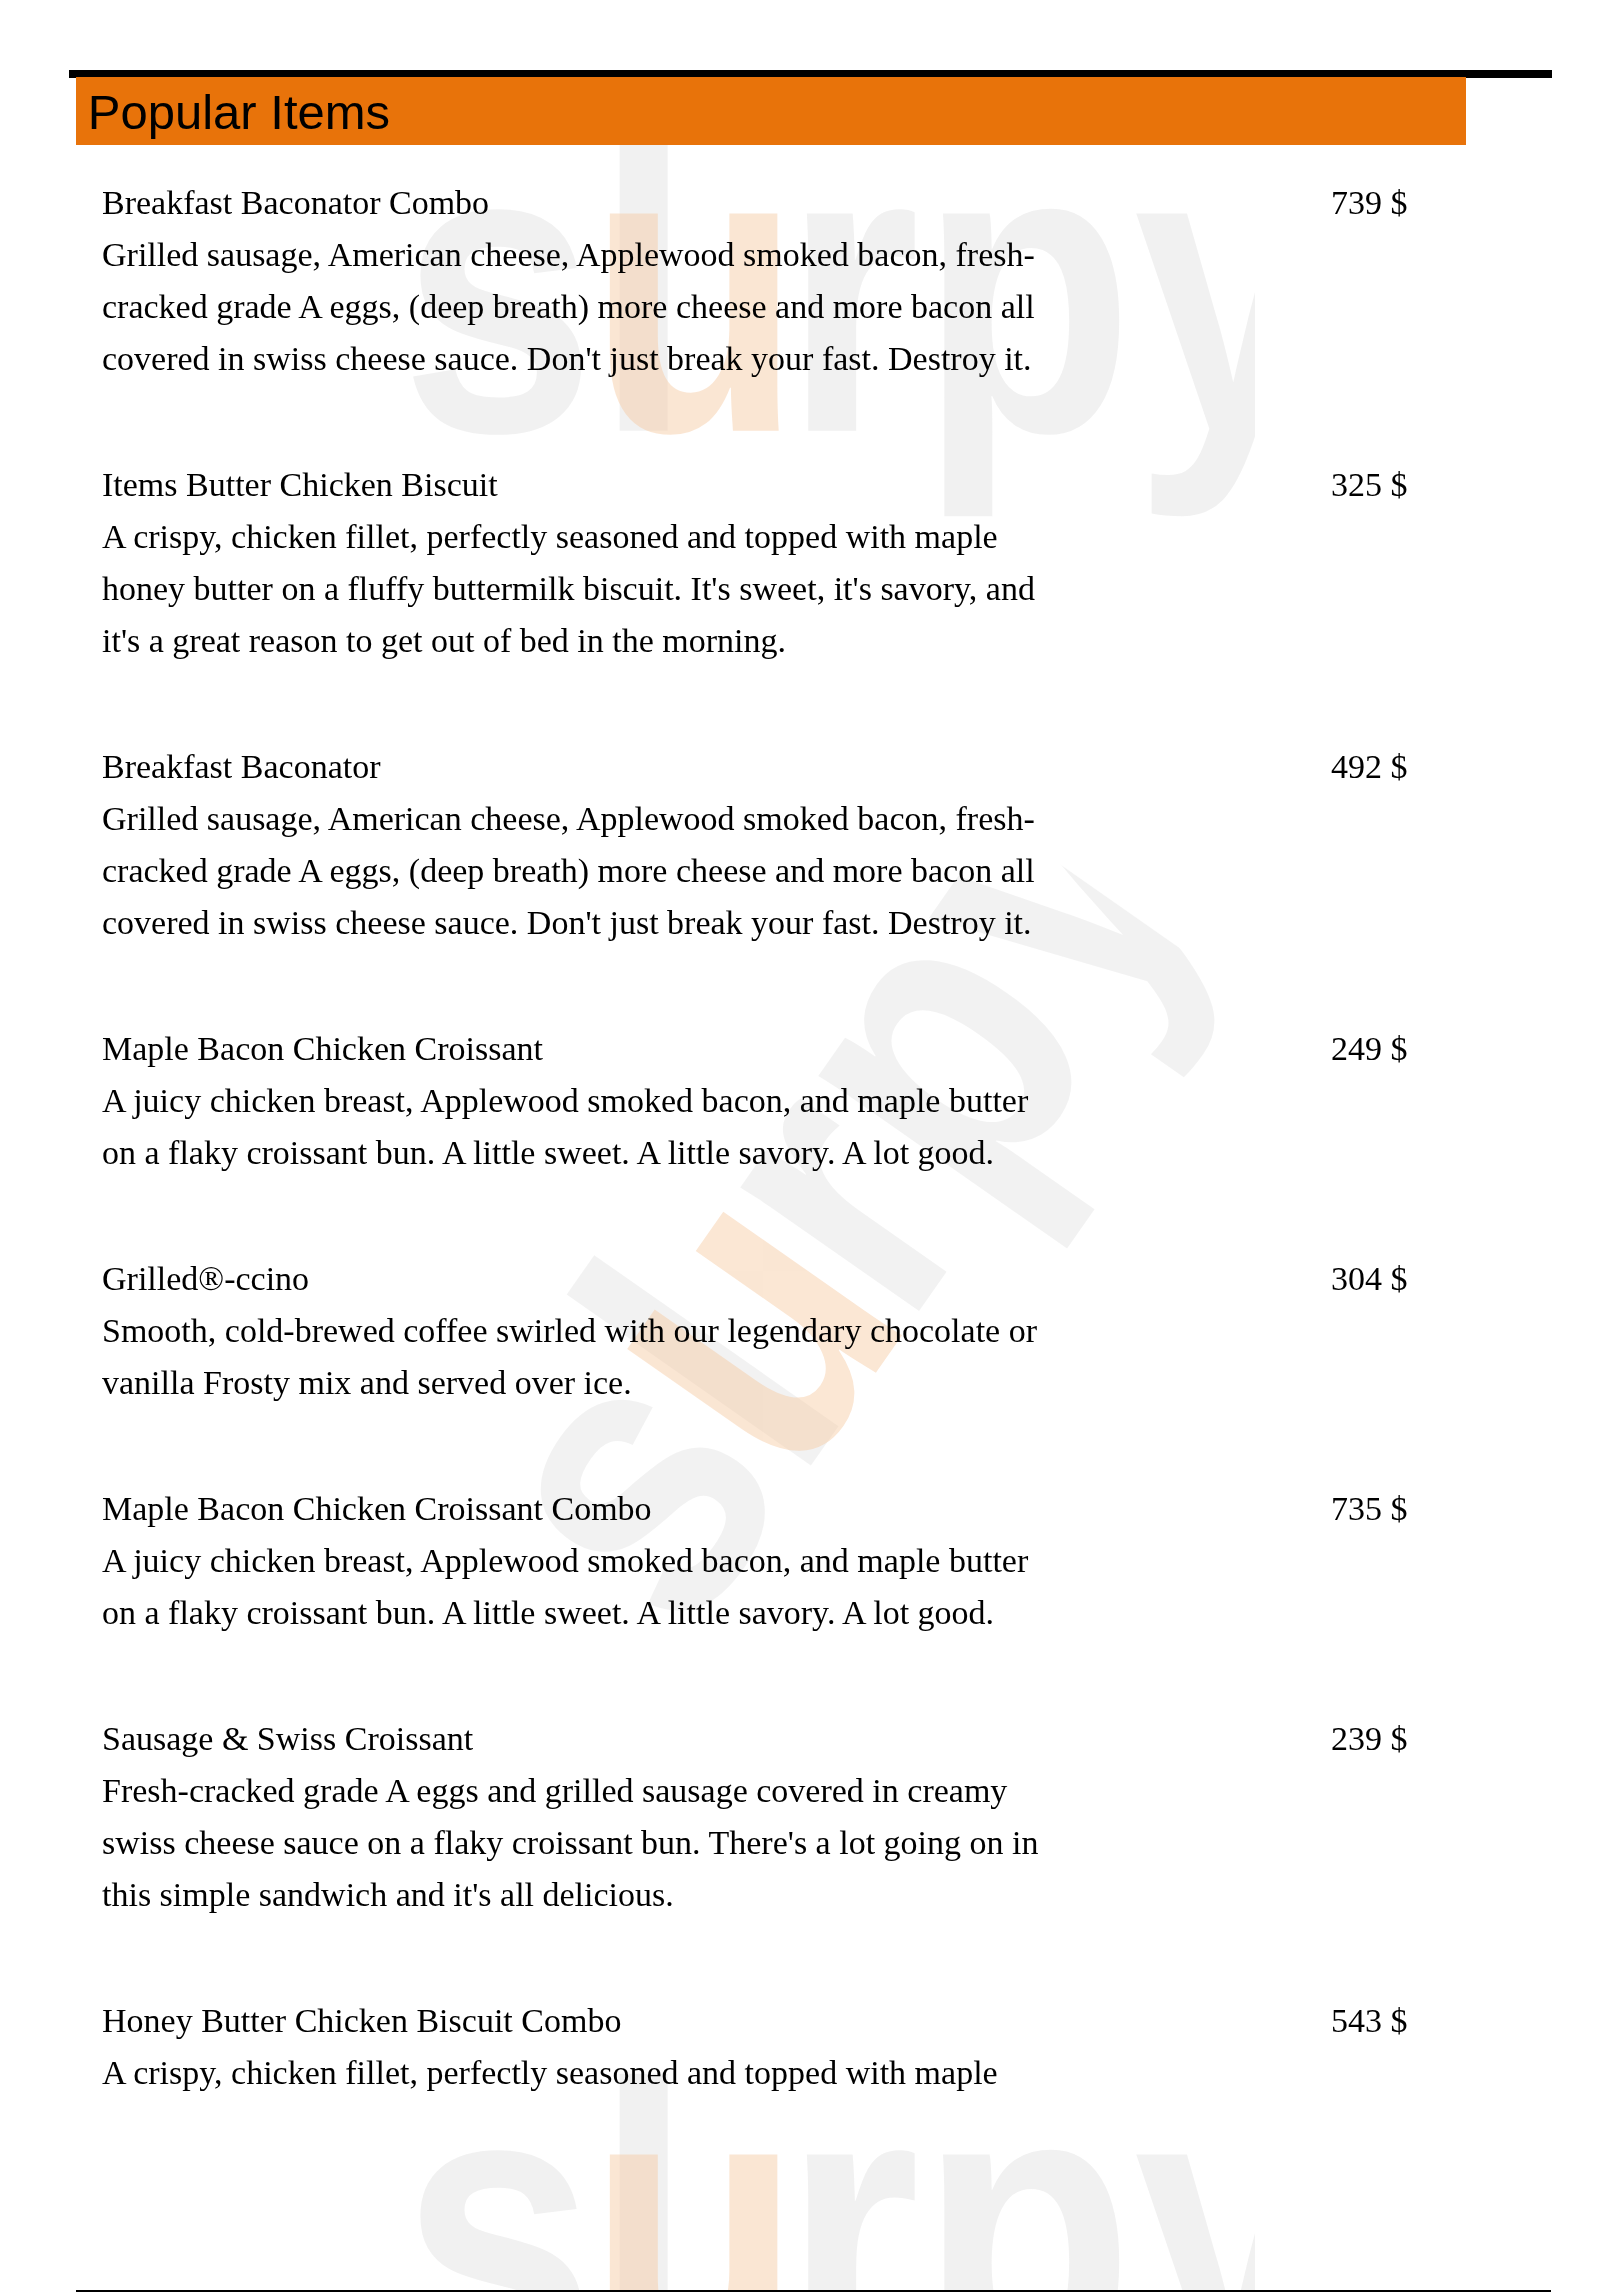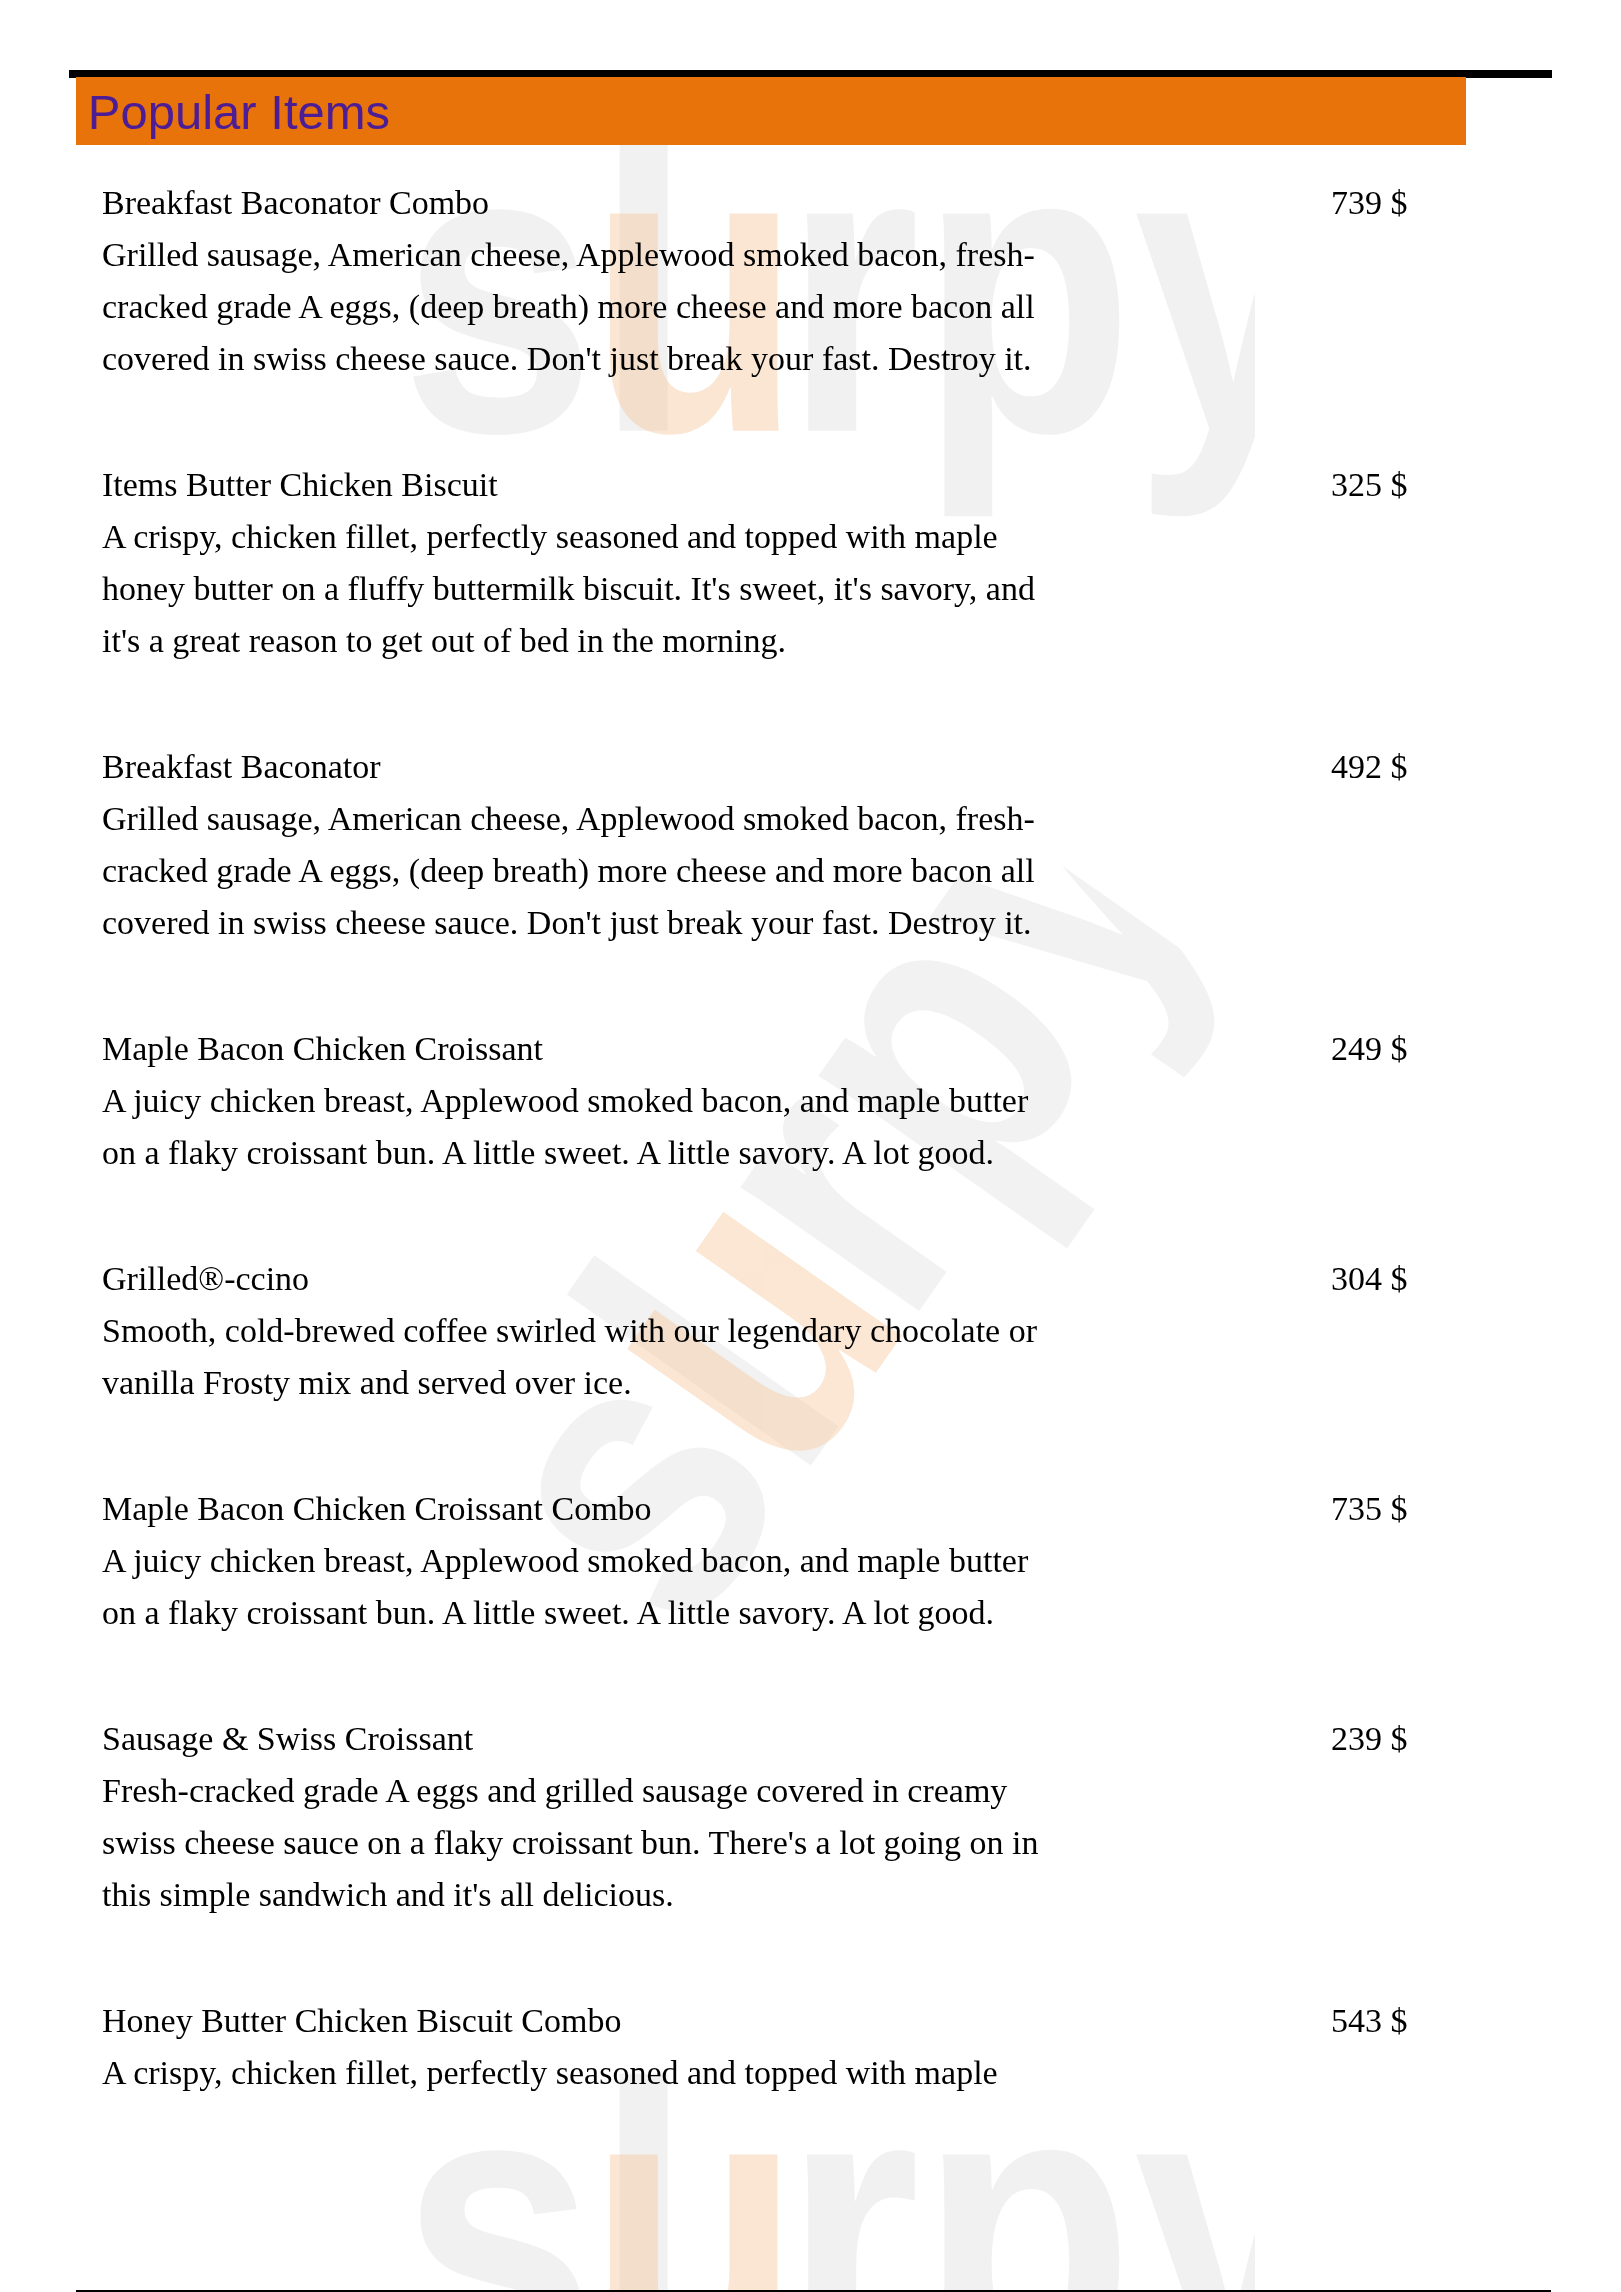--- a/index.html
+++ b/index.html
@@ -32,21 +32,21 @@
       background: #e8730a;
     }
     .section-title {
       position: absolute;
       left: 11.8px;
       top: 0;
       height: 68px;
       line-height: 71px;
       font-family: "Liberation Sans", sans-serif;
       font-size: 49px;
-      color: #4c1d95;
+      color: #000000;
       white-space: nowrap;
     }
     .watermark {
       position: absolute;
       left: 392px;
       width: 863px;
       height: 529px;
       pointer-events: none;
       z-index: 0;
     }

